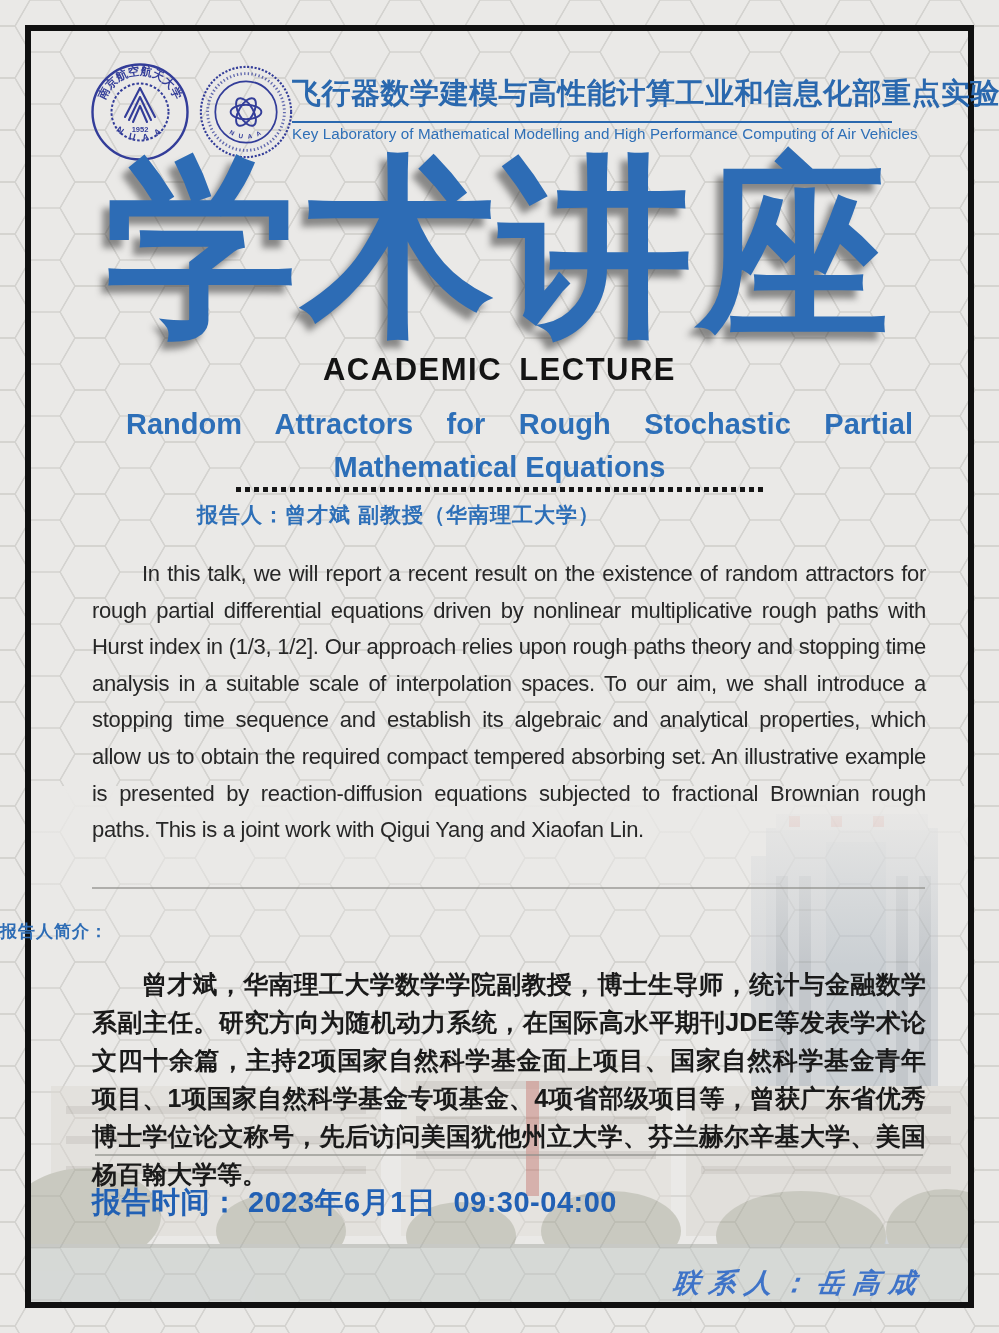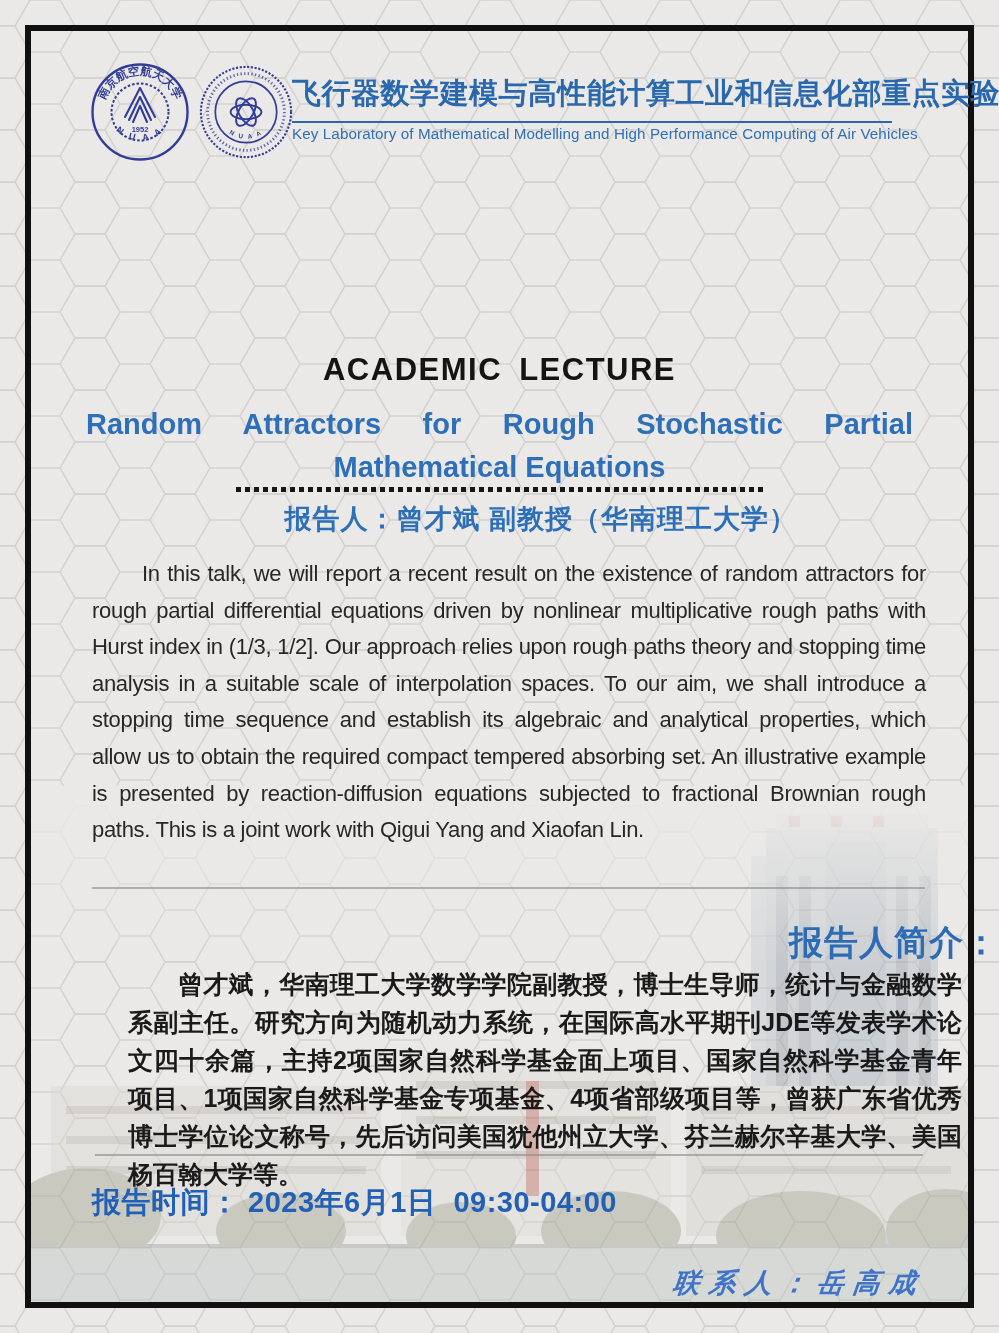--- a/index.html
+++ b/index.html
@@ -43,51 +43,51 @@
     left:0; top:352px; width:999px; text-align:center;
     font-size:31px; font-weight:700; color:#141414; letter-spacing:1.5px;
     word-spacing:7px;
   }
 
   
   .talk-title{
     left:86px; top:403px; width:827px; color:#2d6fb8; font-weight:bold;
     font-size:29px; line-height:43px;
   }
-  .talk-title .line1{ display:block; text-align:justify; text-align-last:justify; }
+  .talk-title .line1{ display:block; text-align:justify; text-align-last:justify;margin-left:40px; }
   .talk-title .line2{ display:block; text-align:center; }
   .dotted-sep{
     left:236px; top:487px; width:530px; height:5px;
     background:repeating-linear-gradient(90deg,#161616 0 5px,transparent 5px 9px);
   }
   .speaker{
-    left:0; top:501px; width:797px; text-align:right;
-    font-size:27px; font-weight:bold; color:#2d6fb8; letter-spacing:1px;
+    left:0; top:501px; width:797px; text-align:center;
+    font-size:21px; font-weight:bold; color:#2d6fb8; letter-spacing:1px;
   }
 
   
   .abstract{
     left:92px; top:556px; width:834px;
     font-size:22px; line-height:36.6px; color:#272727;
     text-align:justify; text-indent:50px; letter-spacing:-0.3px;
   }
 
   .divider{ background:#8f8f8b; height:2px; opacity:0.65; }
   .divider1{ left:92px; top:887px; width:833px; }
   .divider2{ left:95px; top:1154px; width:828px; }
 
   
   .bio-heading{
-    left:0; top:920px; width:999px; text-align:right;
-    font-size:34px; font-weight:bold; color:#2d6cb5; letter-spacing:1px;
+    left:0; top:920px; width:999px; text-align:left;
+    font-size:17px; font-weight:bold; color:#2d6cb5; letter-spacing:1px;
   }
   .bio-text{
     left:92px; top:965px; width:834px;
     font-size:25px; line-height:38px; color:#1a1a1a; font-weight:600;
-    text-align:justify; text-indent:50px;margin-left:36px;
+    text-align:justify; text-indent:50px;
   }
 
   
   .sched{ left:92px; width:860px; color:#2160b4; font-weight:bold;
     font-size:29px; letter-spacing:0.5px; white-space:pre-wrap; }
   .sched-time{ top:1183px; }
   .sched-venue{ top:1226px; }
 
   
   .contact{
@@ -210,20 +210,21 @@
       <textPath href="#arcB2" startOffset="50%" text-anchor="middle">N U A A</textPath>
     </text>
   </svg>
 
   <div class="layer header-text">
     <div class="lab-zh">飞行器数学建模与高性能计算工业和信息化部重点实验室</div>
     <div class="lab-divider"></div>
     <div class="lab-en">Key Laboratory of Mathematical Modelling and High Performance Computing of Air Vehicles</div>
   </div>
 
+  <div class="layer big-title">学术讲座</div>
   <div class="layer banner-en">ACADEMIC LECTURE</div>
 
   <div class="layer talk-title">
     <span class="line1">Random Attractors for Rough Stochastic Partial</span>
     <span class="line2">Mathematical Equations</span>
   </div>
 
   <div class="layer dotted-sep"></div>
 
   <div class="layer speaker">报告人：曾才斌 副教授（华南理工大学）</div>

